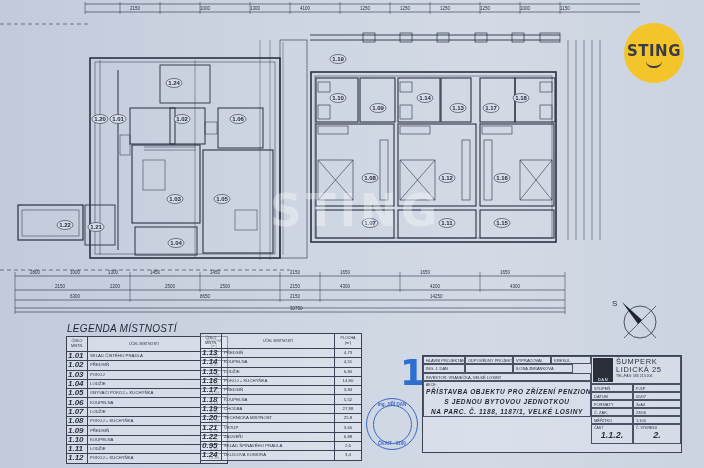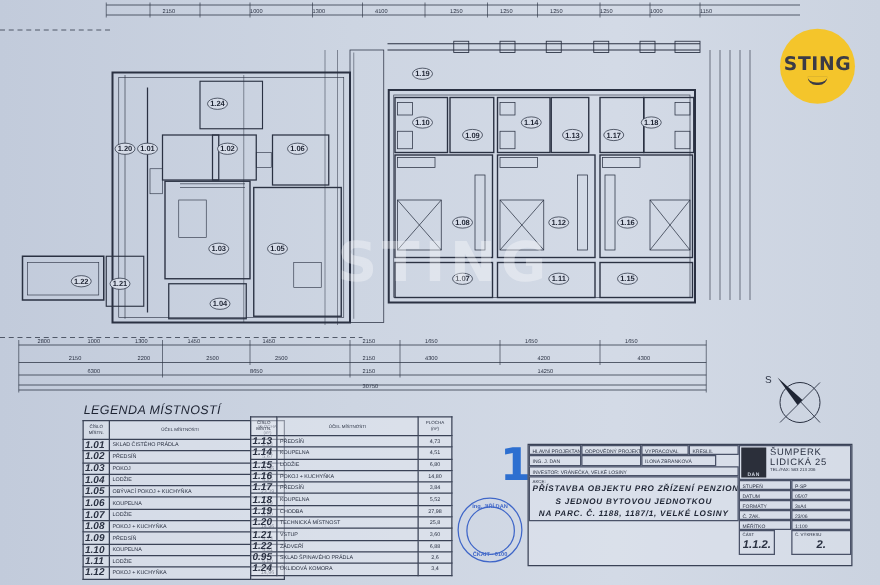--- a/index.html
+++ b/index.html
@@ -495,21 +495,21 @@
         <div class="cell" style="left: 210px; top: 28px; width: 48px; height: 8px;">P-SP</div>
         <div class="cell" style="left: 168px; top: 36px; width: 42px; height: 8px;">DATUM</div>
         <div class="cell" style="left: 210px; top: 36px; width: 48px; height: 8px;">05/07</div>
         <div class="cell" style="left: 168px; top: 44px; width: 42px; height: 8px;">FORMÁTY</div>
         <div class="cell" style="left: 210px; top: 44px; width: 48px; height: 8px;">3xA4</div>
         <div class="cell" style="left: 168px; top: 52px; width: 42px; height: 8px;">Č. ZAK.</div>
         <div class="cell" style="left: 210px; top: 52px; width: 48px; height: 8px;">23/06</div>
         <div class="cell" style="left: 168px; top: 60px; width: 42px; height: 8px;">MĚŘÍTKO</div>
         <div class="cell" style="left: 210px; top: 60px; width: 48px; height: 8px;">1:100</div>
       </div>
-    <div class="cell" style="left:168px;top:68px;width:29px;height:20px;">
+    <div class="cell" style="left:168px;top:68px;width:42px;height:20px;">
       <div style="font-size:3.5px">ČÁST</div>
       <div class="big">1.1.2.</div>
     </div>
     <div class="cell" style="left:210px;top:68px;width:48px;height:20px;">
       <div style="font-size:3.5px">Č. VÝKRESU</div>
       <div class="big">2.</div>
     </div>
   </div>
 </div>
 

